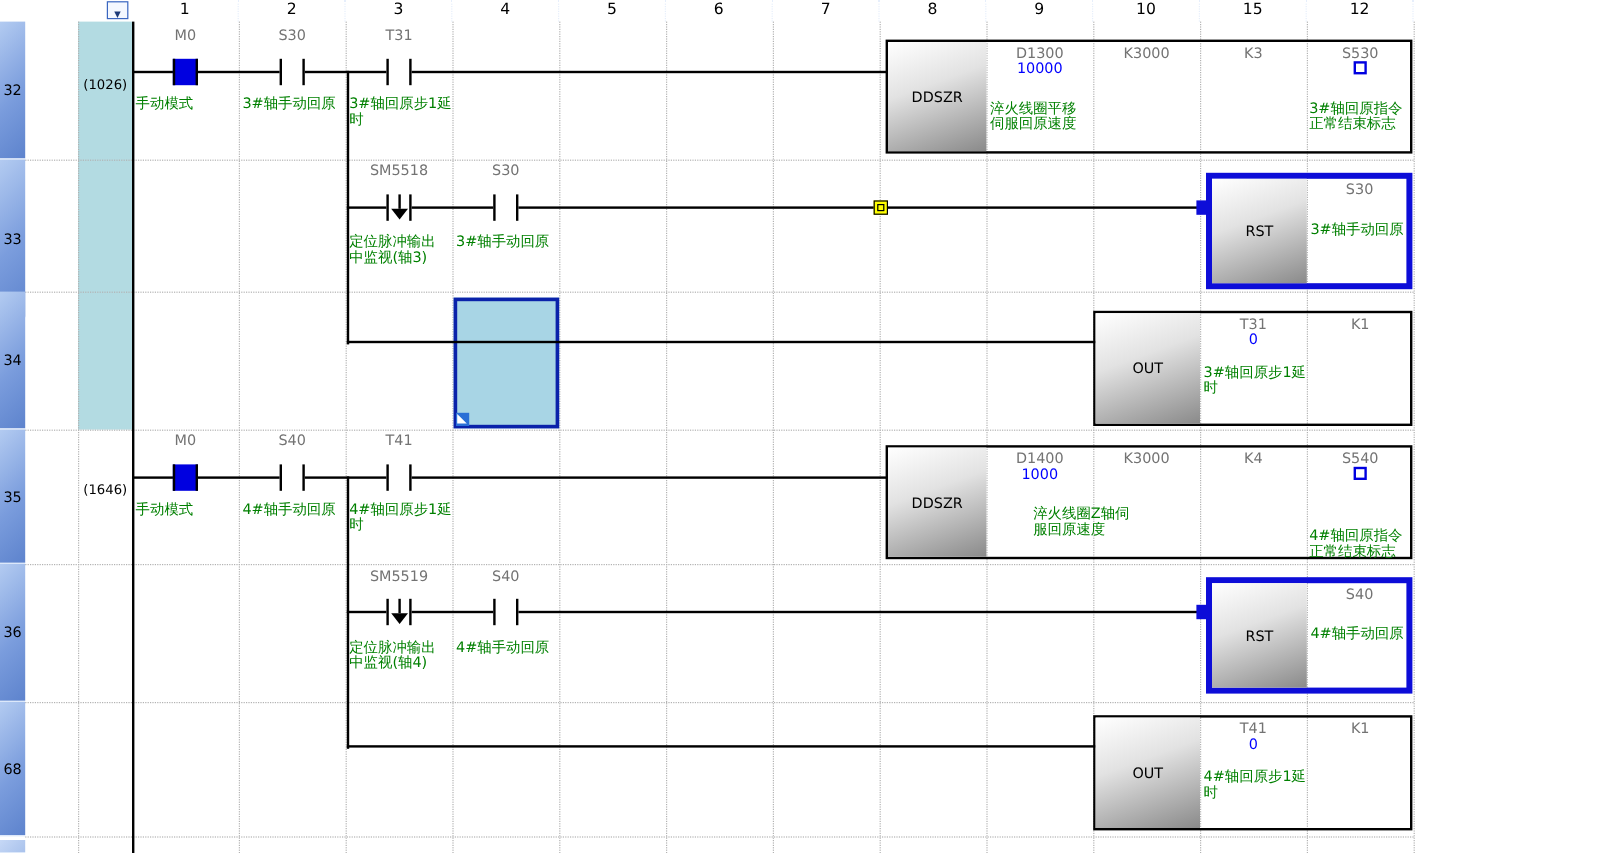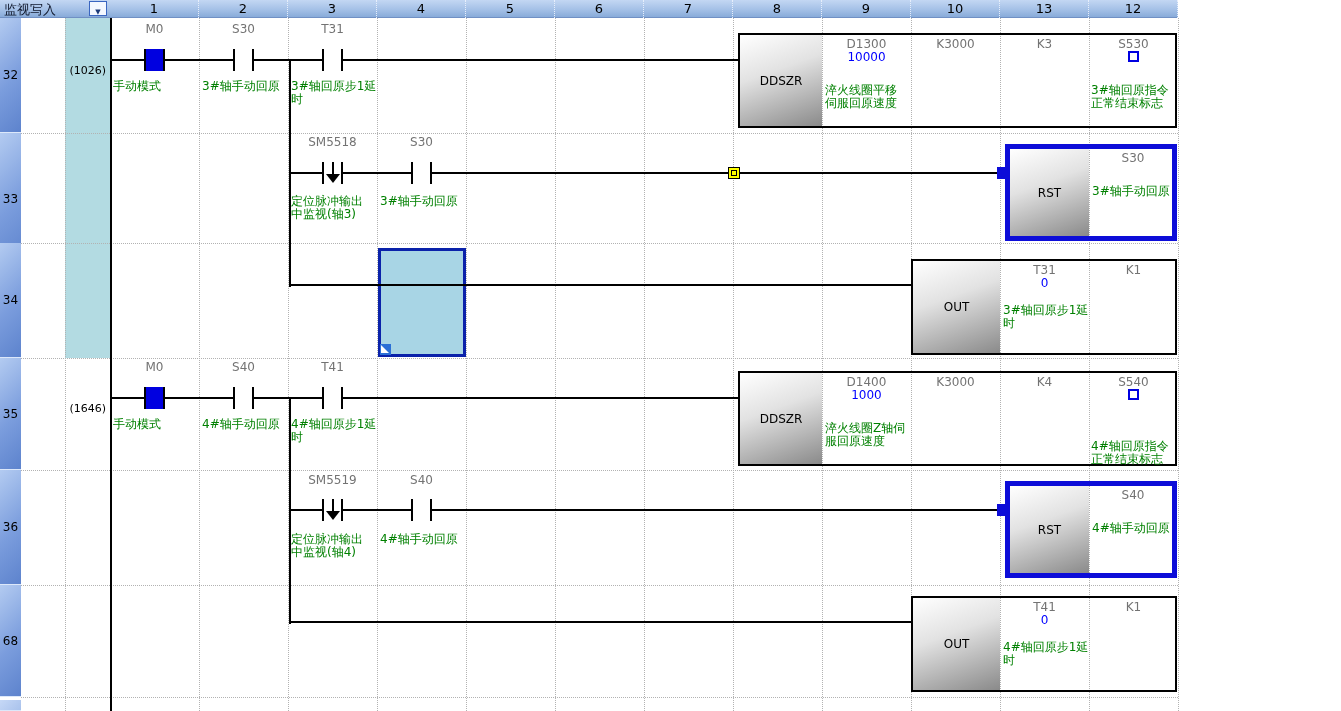--- a/index.html
+++ b/index.html
@@ -78,37 +78,34 @@
   <div class="vdot" style="left:1089px"></div>
   <div class="vdot" style="left:1178px"></div>
 
   <div class="hdot" style="top:133px"></div>
   <div class="hdot" style="top:243px"></div>
   <div class="hdot" style="top:358px"></div>
   <div class="hdot" style="top:470px"></div>
   <div class="hdot" style="top:585px"></div>
   <div class="hdot" style="top:697px"></div>
 
-  <div class="hdrbar">
-    <div class="hdrmode">监视写入</div>
-  </div>
   <div class="dropbtn">
     <span class="droparrow">▼</span>
   </div>
   <div class="hdrcell" style="left:110px;width:89px">1</div>
   <div class="hdrcell" style="left:199px;width:89px">2</div>
   <div class="hdrcell" style="left:288px;width:89px">3</div>
   <div class="hdrcell" style="left:377px;width:89px">4</div>
   <div class="hdrcell" style="left:466px;width:89px">5</div>
   <div class="hdrcell" style="left:555px;width:89px">6</div>
   <div class="hdrcell" style="left:644px;width:89px">7</div>
   <div class="hdrcell" style="left:733px;width:89px">8</div>
   <div class="hdrcell" style="left:822px;width:89px">9</div>
   <div class="hdrcell" style="left:911px;width:89px">10</div>
-  <div class="hdrcell" style="left:1000px;width:89px">13</div>
+  <div class="hdrcell" style="left:1000px;width:89px">15</div>
   <div class="hdrcell" style="left:1089px;width:89px">12</div>
 
   <div class="rowhdr" style="top:18px;height:115px">32</div>
   <div class="rowhdr" style="top:133px;height:132px">33</div>
   <div class="rowhdr" style="top:243px;height:115px">34</div>
   <div class="rowhdr" style="top:358px;height:112px">35</div>
   <div class="rowhdr" style="top:470px;height:115px">36</div>
   <div class="rowhdr" style="top:585px;height:112px">68</div>
   <div class="rowhdr partial" style="top:700px;height:11px"></div>
 
@@ -193,21 +190,21 @@
   <div class="cmt" style="left:202px;top:418px;width:84px">4#轴手动回原</div>
   <div class="cmt" style="left:291px;top:418px;width:86px">4#轴回原步1延
 时</div>
 
   <div class="ibox" style="left:738px;top:371px;width:439px;height:95px"></div>
   <div class="gradbox" style="left:740px;top:373px;width:82px;height:91px">
       <span>DDSZR</span>
     </div>
   <div class="dev" style="left:822px;top:375px">D1400</div>
   <div class="val" style="left:822px;top:388px">1000</div>
-  <div class="cmt" style="left:825px;top:422px;width:86px">淬火线圈Z轴伺
+  <div class="cmt" style="left:861px;top:422px;width:86px">淬火线圈Z轴伺
 服回原速度</div>
   <div class="dev" style="left:911px;top:375px">K3000</div>
   <div class="dev" style="left:1000px;top:375px">K4</div>
   <div class="dev" style="left:1089px;top:375px">S540</div>
   <div class="offsq" style="left:1128px;top:389px"></div>
   <div class="cmt" style="left:1091px;top:440px;width:86px">4#轴回原指令
 正常结束标志</div>
 
   <div class="contact" style="left:322px;top:499px">
     <div class="fe-stem"></div>

